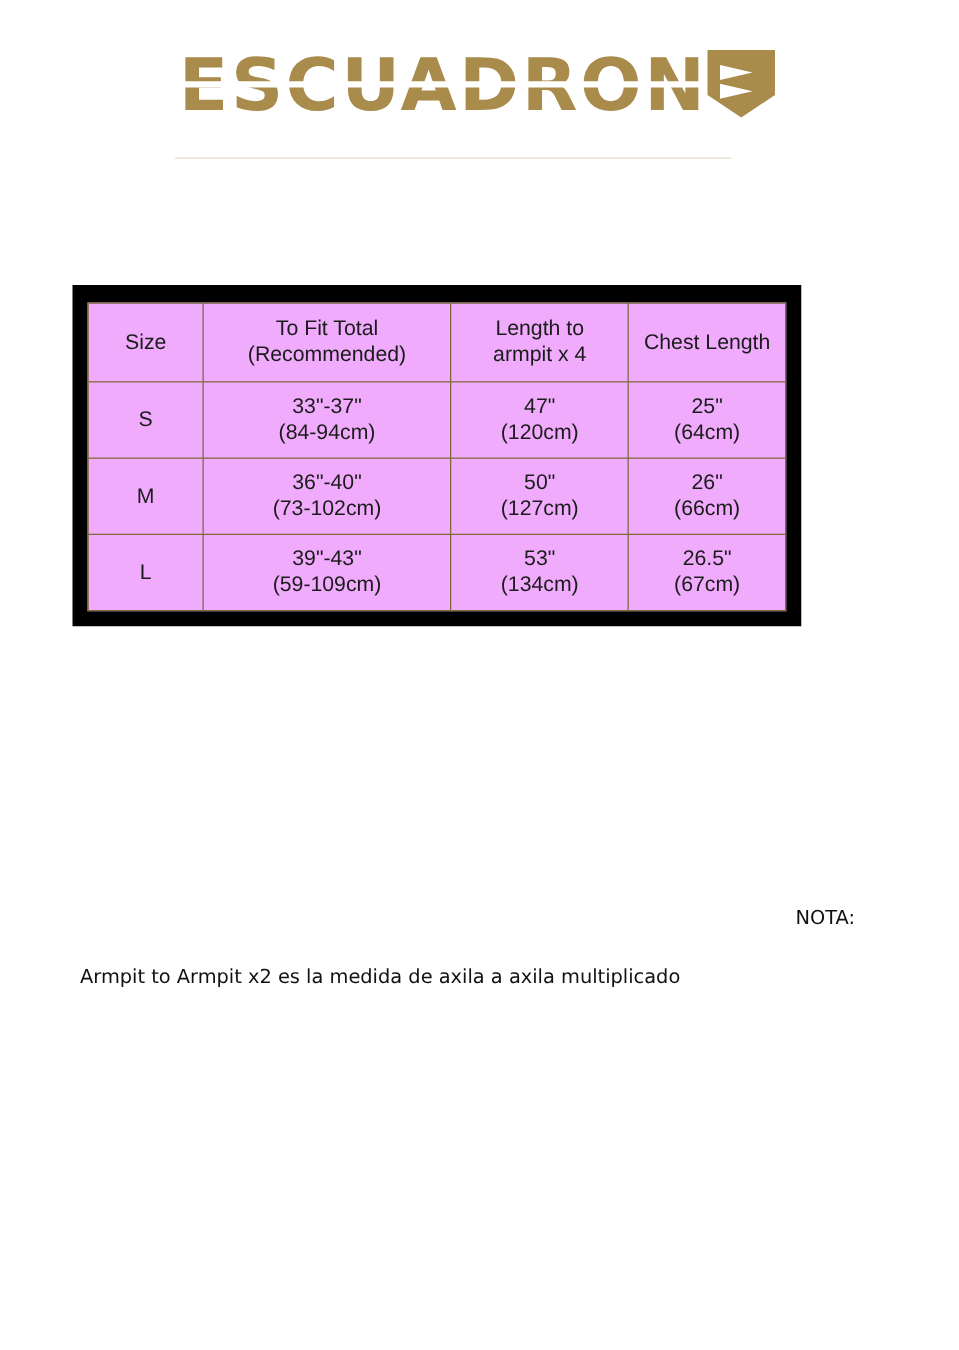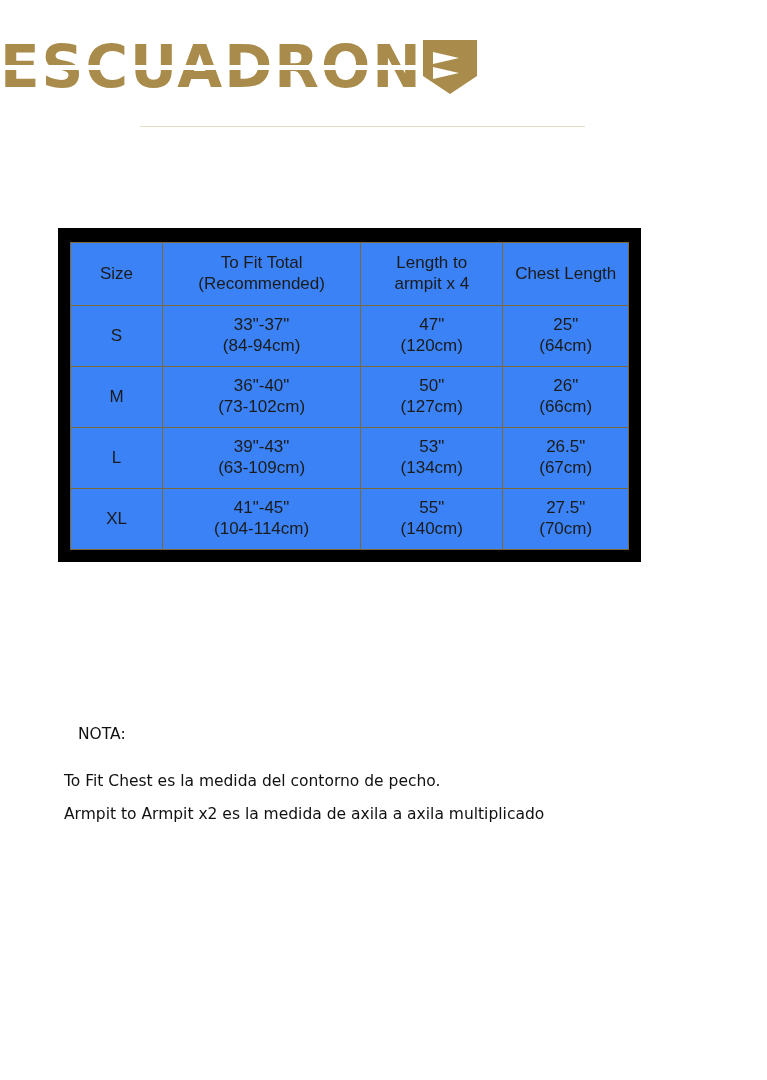--- a/index.html
+++ b/index.html
@@ -14,21 +14,21 @@
     position: relative;
     overflow: hidden;
   }
 
   
   .logo-wrap {
     position: absolute;
     top: 34px;
     left: 0;
     width: 767px;
-    text-align: left;
+    text-align: center;
   }
   .logo-text {
     display: inline-block;
     font-family: "DejaVu Sans", sans-serif;
     font-weight: bold;
     font-size: 58px;
     letter-spacing: 2px;
     color: #a98c4b;
     line-height: 1;
     vertical-align: middle;
@@ -69,21 +69,21 @@
     left: 58px;
     top: 228px;
     width: 583px;
     background: #000000;
     padding: 14px 12px 12px 12px;
     box-sizing: border-box;
   }
   table.size-table {
     width: 100%;
     border-collapse: collapse;
-    background: #3b82f6;
+    background: #f0abfc;
     table-layout: fixed;
   }
   table.size-table td {
     border: 1px solid #7a6a3a;
     text-align: center;
     vertical-align: middle;
     font-family: "Liberation Sans", sans-serif;
     font-size: 17px;
     color: #1b1b1b;
     line-height: 1.22;
@@ -105,21 +105,21 @@
   .note {
     position: absolute;
     left: 64px;
     top: 724px;
     width: 620px;
     font-family: "DejaVu Sans", sans-serif;
     font-size: 15.5px;
     color: #111111;
     line-height: 1.35;
   }
-  .note .note-title { margin: 0 0 26px 14px; }
+  .note .note-title { margin: 0 0 26px 1px; text-align: right; }
   .note p { margin: 0; }
   .note .l2 { margin-top: 12px; }
 </style>
 </head>
 <body>
 
 <div class="logo-wrap">
   <span class="logo-text"><span class="stencil">ESCUADRON</span></span><span class="logo-badge">
     <svg width="62" height="62" viewBox="0 0 62 62" aria-hidden="true">
       <path d="M4 4 H58 V40 L31 58 L4 40 Z" fill="#a98c4b"></path>
@@ -191,51 +191,33 @@
           <span class="cell-line">(66cm)</span>
         </td>
       </tr>
 
       <tr>
         <td>
           <span class="cell-line">L</span>
         </td>
         <td>
           <span class="cell-line">39"-43"</span>
-          <span class="cell-line">(63-109cm)</span>
+          <span class="cell-line">(59-109cm)</span>
         </td>
         <td>
           <span class="cell-line">53"</span>
           <span class="cell-line">(134cm)</span>
         </td>
         <td>
           <span class="cell-line">26.5"</span>
           <span class="cell-line">(67cm)</span>
         </td>
       </tr>
 
-      <tr>
-        <td>
-          <span class="cell-line">XL</span>
-        </td>
-        <td>
-          <span class="cell-line">41"-45"</span>
-          <span class="cell-line">(104-114cm)</span>
-        </td>
-        <td>
-          <span class="cell-line">55"</span>
-          <span class="cell-line">(140cm)</span>
-        </td>
-        <td>
-          <span class="cell-line">27.5"</span>
-          <span class="cell-line">(70cm)</span>
-        </td>
-      </tr>
 
     </tbody>
   </table>
 </div>
 
 <div class="note">
   <p class="note-title">NOTA:</p>
-  <p>To Fit Chest es la medida del contorno de  pecho.</p>
   <p class="l2">Armpit to Armpit x2 es la medida de axila a axila multiplicado</p>
 </div>
 
 </body></html>

